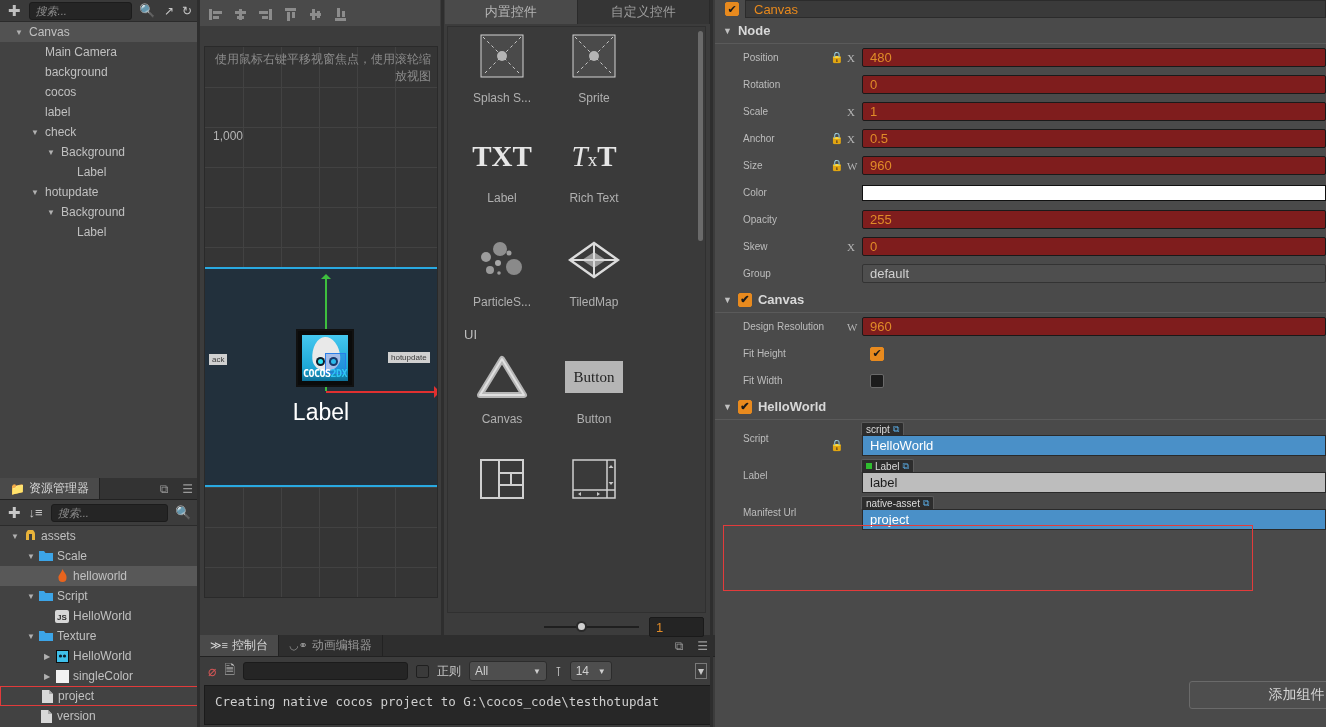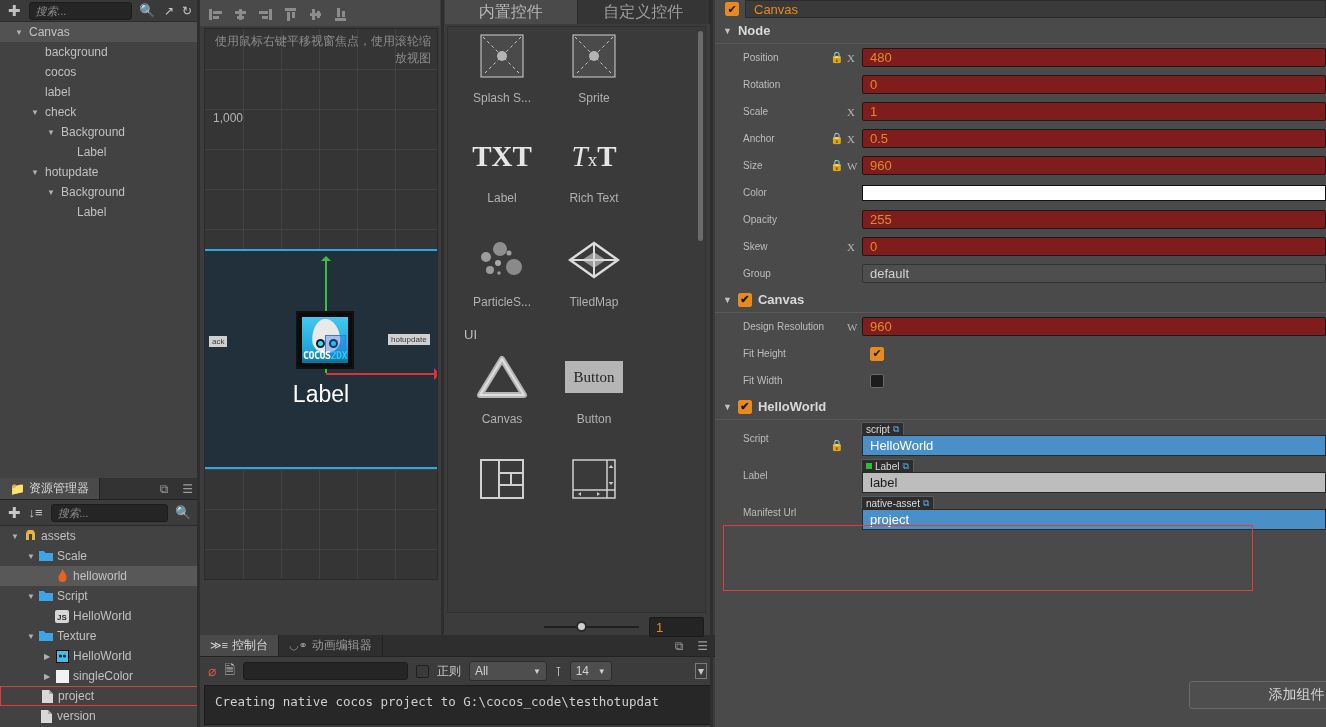--- a/index.html
+++ b/index.html
@@ -60,21 +60,21 @@
   #assets .panel-tabbar { background:#333; }
 
   
   #scene { left:200px; top:0; width:240px; height:635px; background:#3c3c3c; }
   .scene-toolbar {
     height: 26px; background: #4a4a4a; display:flex; align-items:flex-end;
     padding: 0 4px 1px 4px; gap: 3px; overflow:hidden;
   }
   .align-ico { width: 22px; height: 22px; display:flex; align-items:center; justify-content:center; }
   .scene-canvas {
-    position: relative; margin: 2px 2px 0 4px; height: 552px;
+    position: relative; margin: 20px 2px 0 4px; height: 552px;
     background: #353535; border: 1px solid #2a2a2a; overflow: hidden;
   }
   .grid-v, .grid-h { position:absolute; background:#424242; }
   .grid-v { width:1px; top:0; bottom:0; }
   .grid-h { height:1px; left:0; right:0; }
   .design-area {
     position:absolute; left:0; right:0; top:220px; height:220px;
     background:#22303c; border-top:2px solid #29a9e1; border-bottom:2px solid #29a9e1;
   }
   .scene-hint {
@@ -128,21 +128,21 @@
   .console-body {
     margin:0 4px; height:40px; background:#272727; border:1px solid #1b1b1b;
     font-family:"DejaVu Sans Mono", monospace; font-size:12.5px; color:#cfcfcf;
     padding:8px 0 0 10px; overflow:hidden; white-space:nowrap;
   }
 
   
   #widgets { left:445px; top:0; width:265px; height:635px; background:#3c3c3c; }
   .wtabs { height:24px; display:flex; background:#333; }
   .wtab { flex:1; display:flex; align-items:center; justify-content:center;
-          font-size:16px; color:#b5b5b5; background:#4a4a4a; border-right:1px solid #2a2a2a; }
+          font-size:13px; color:#b5b5b5; background:#4a4a4a; border-right:1px solid #2a2a2a; }
   .wtab.inactive { background:#353535; color:#9d9d9d; }
   .wbody { position:relative; height:587px; background:#3a3a3a; border:1px solid #303030; margin:2px 4px 0 2px; overflow:hidden; }
   .wsection { font-size:13px; color:#bdbdbd; padding:14px 0 6px 16px; }
   .wgrid { display:flex; padding-left: 8px; }
   .wcell { width:80px; text-align:center; margin: 0 6px; }
   .wicon { height:58px; display:flex; align-items:center; justify-content:center; }
   .wlabel { font-size:12px; color:#b0b0b0; padding-top:6px; }
   .wscroll { position:absolute; right:2px; top:4px; width:5px; height:210px; background:#6a6a6a; border-radius:3px; }
   .wfooter { height:28px; display:flex; align-items:center; justify-content:flex-end; gap:10px; padding-right:6px; }
   .slider-track { width:95px; height:2px; background:#1f1f1f; position:relative; }
@@ -214,20 +214,24 @@
       <span style="font-size:12px;">↗</span>
       <span style="font-size:12px;">↻</span>
     </div>
     <div class="tree" id="hier-tree">
         <div class="tree-row selected">
           <span class="tw" style="margin-left: 12px;">▼</span>
           <span style="padding-left: 3px;">Canvas</span>
         </div>
         <div class="tree-row">
           <span class="tw" style="margin-left: 28px;"></span>
+          <span style="padding-left: 3px;">Main Camera</span>
+        </div>
+        <div class="tree-row">
+          <span class="tw" style="margin-left: 28px;"></span>
           <span style="padding-left: 3px;">background</span>
         </div>
         <div class="tree-row">
           <span class="tw" style="margin-left: 28px;"></span>
           <span style="padding-left: 3px;">cocos</span>
         </div>
         <div class="tree-row">
           <span class="tw" style="margin-left: 28px;"></span>
           <span style="padding-left: 3px;">label</span>
         </div>

